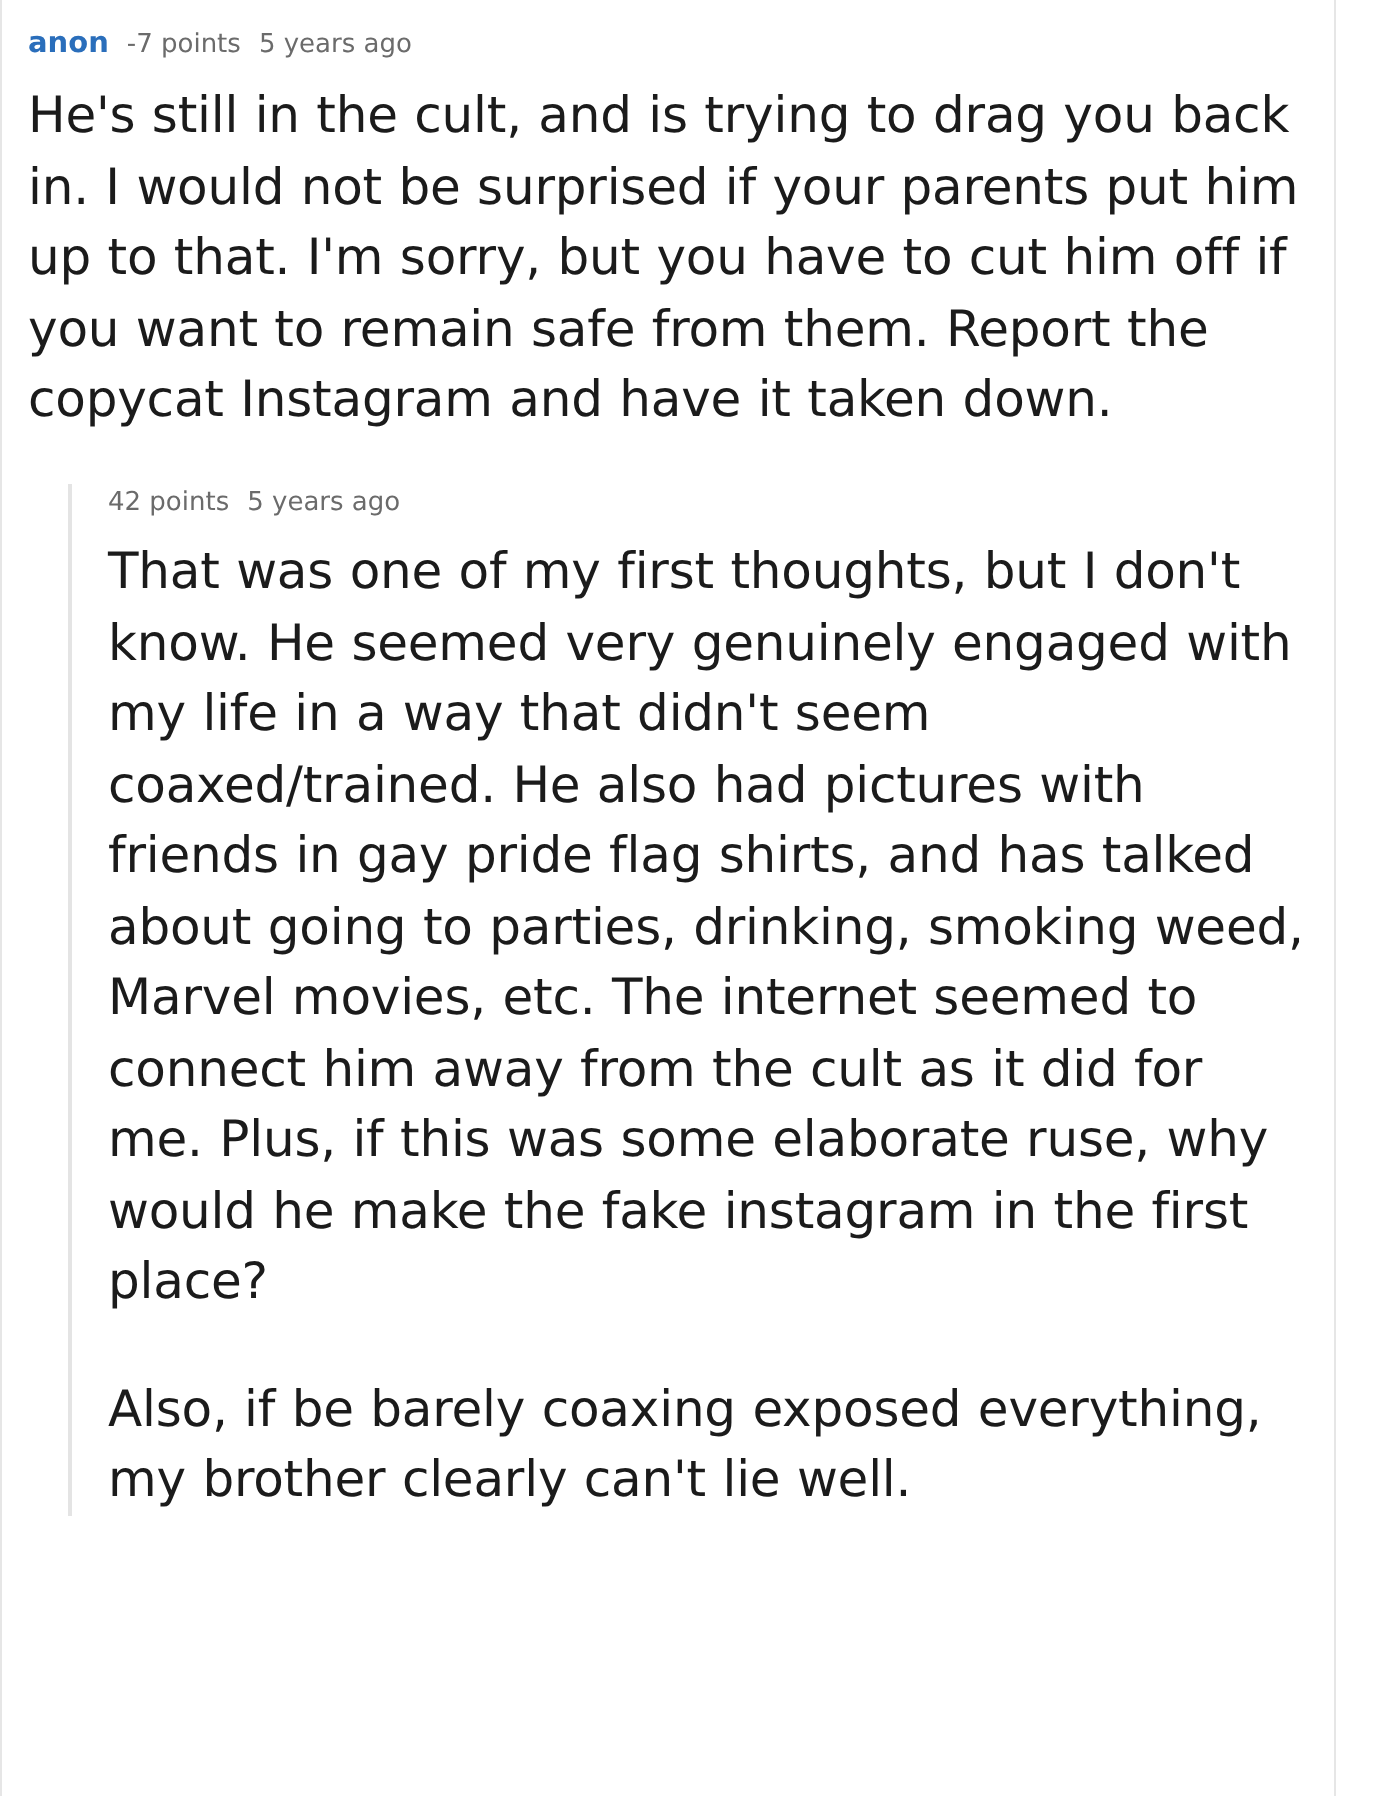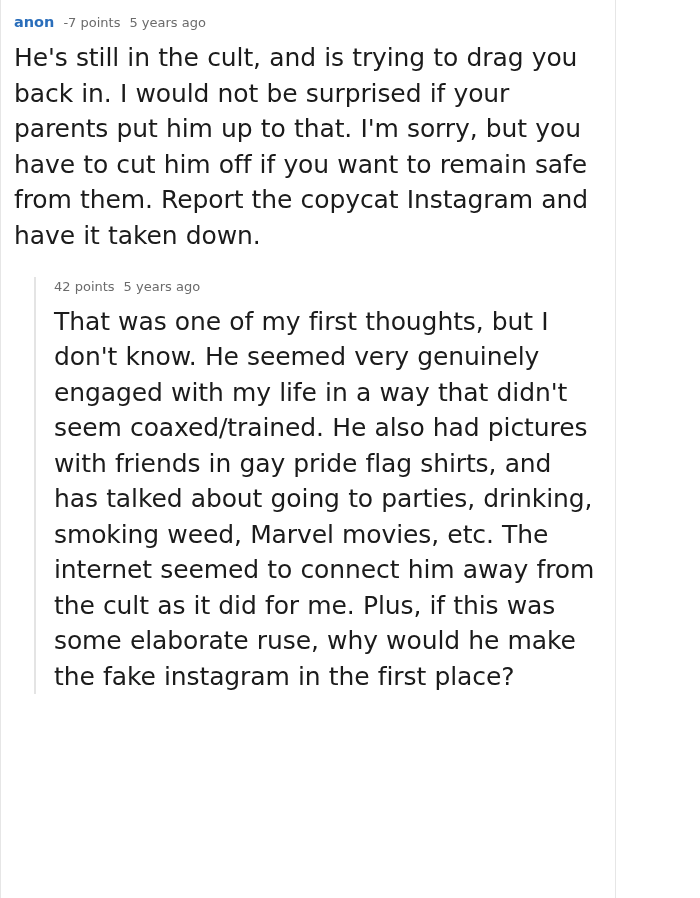--- a/index.html
+++ b/index.html
@@ -9,21 +9,21 @@
   body {
     width: 700px;
     height: 898px;
     background: #ffffff;
     font-family: "DejaVu Sans", sans-serif;
     color: #1a1a1b;
     overflow: hidden;
   }
   .page {
     position: relative;
-    width: 616px;
+    width: 668px;
     height: 898px;
     background: #ffffff;
     box-sizing: border-box;
   }
   
   .page::before, .page::after {
     content: "";
     position: absolute;
     top: 0;
     bottom: 0;
@@ -106,17 +106,18 @@
       <p>He's still in the cult, and is trying to drag you back in. I would not be surprised if your parents put him up to that. I'm sorry, but you have to cut him off if you want to remain safe from them. Report the copycat Instagram and have it taken down.</p>
     </div>
 
     <div class="comment reply">
       <div class="meta">
         <span class="points">42 points</span>
         <span class="age">5 years ago</span>
       </div>
       <div class="body-text">
         <p>That was one of my first thoughts, but I don't know. He seemed very genuinely engaged with my life in a way that didn't seem coaxed/trained. He also had pictures with friends in gay pride flag shirts, and has talked about going to parties, drinking, smoking weed, Marvel movies, etc. The internet seemed to connect him away from the cult as it did for me. Plus, if this was some elaborate ruse, why would he make the fake instagram in the first place?</p>
+        <p>Also, if be barely coaxing exposed everything, my brother clearly can't lie well.</p>
       </div>
     </div>
   </div>
 
 </div>
 
 </body></html>

